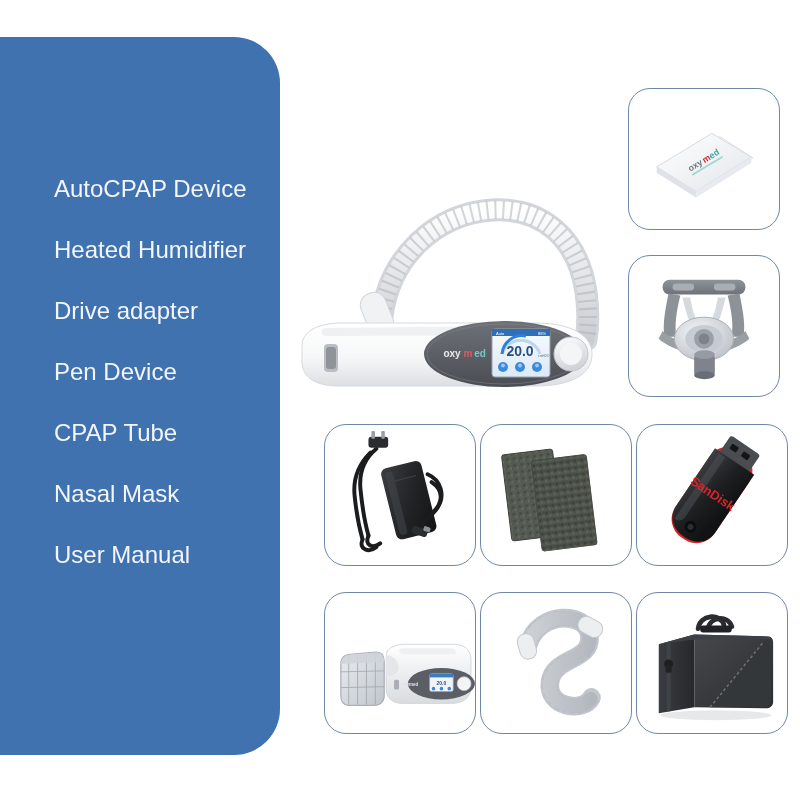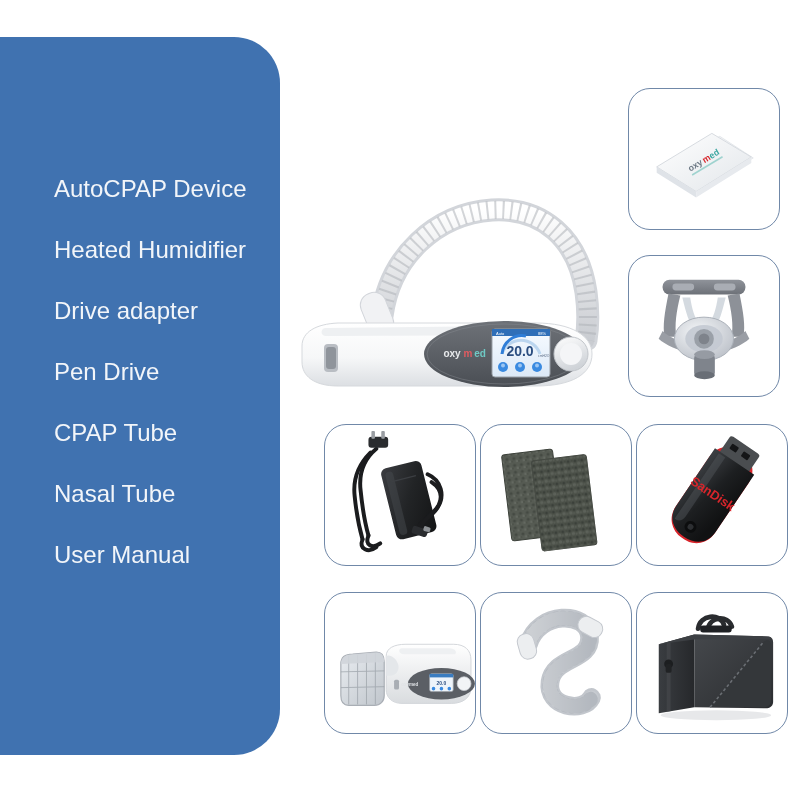--- a/index.html
+++ b/index.html
@@ -62,23 +62,23 @@
 
 <div id="stage">
 
   <div class="blue-panel"></div>
 
 
   <ul class="item-list">
     <li>AutoCPAP Device</li>
     <li>Heated Humidifier</li>
     <li>Drive adapter</li>
-    <li>Pen Drive</li>
+    <li>Pen Device</li>
     <li>CPAP Tube</li>
-    <li>Nasal Tube</li>
+    <li>Nasal Mask</li>
     <li>User Manual</li>
   </ul>
 
   <div class="card" style="left:628px; top:88px; width:152px; height:142px;">
     <div class="card-inner">
       <div class="art">
         <svg viewBox="0 0 152 142" preserveAspectRatio="xMidYMid meet">
           <defs>
             <linearGradient id="bookG" x1="0" y1="0" x2="1" y2="1">
               <stop offset="0" stop-color="#ffffff"></stop>

